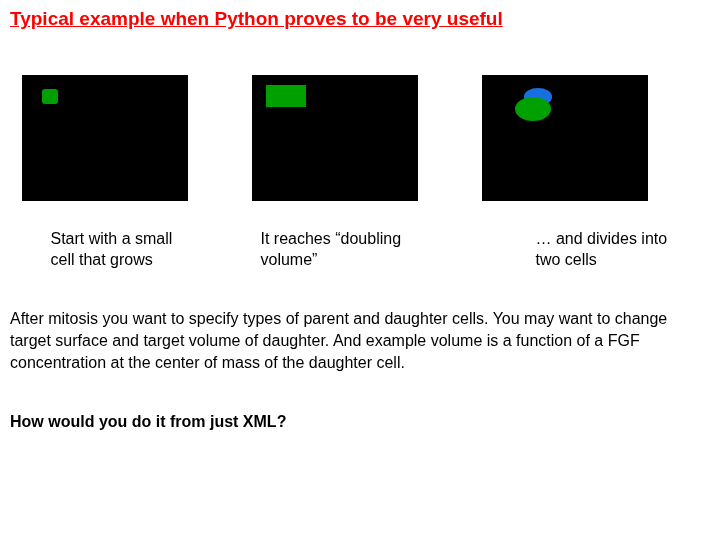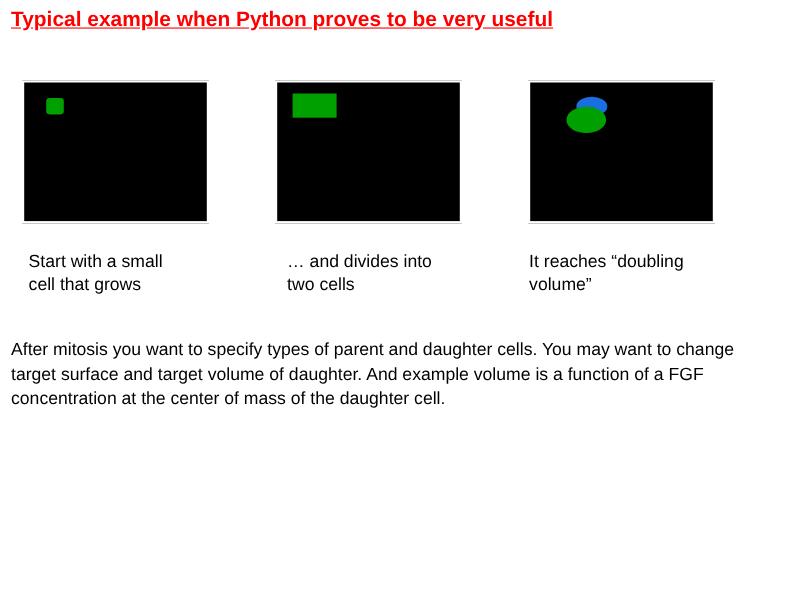--- a/index.html
+++ b/index.html
@@ -39,20 +39,21 @@
     height: 130px;
     background: #000000;
     border: 2px solid #ffffff;
     position: relative;
   }
   .row-captions {
     display: flex;
     gap: 60px;
     margin-left: 16px;
     margin-top: 26px;
+    justify-content: center;
   }
   .caption {
     width: 170px;
     font-size: 16px;
     line-height: 1.3;
   }
   .caption.c1 { width: 140px; }
   .caption.c2 { width: 180px; margin-left: 10px; }
   .caption.c3 { width: 150px; margin-left: 35px; }
   .para {
@@ -130,21 +131,22 @@
     <div class="panel-wrap">
       <div class="panel">
         <div class="blob-blue"></div>
         <div class="blob-green"></div>
       </div>
     </div>
   </div>
 
   <div class="row-captions">
     <div class="caption c1">Start with a small cell that grows</div>
+    <div class="caption c2">It reaches “doubling volume”</div>
     <div class="caption c3">… and divides into two cells</div>
-    <div class="caption c2">It reaches “doubling volume”</div>
   </div>
 
   <div class="para">After mitosis you want to specify types of parent and daughter cells. You may want to change target surface and target volume of daughter.  And example volume is a function of a FGF concentration at the center of mass of the daughter cell.</div>
 
+  <div class="question">How would you do it from just XML?</div>
 
 
 </div>
 
 </body></html>

